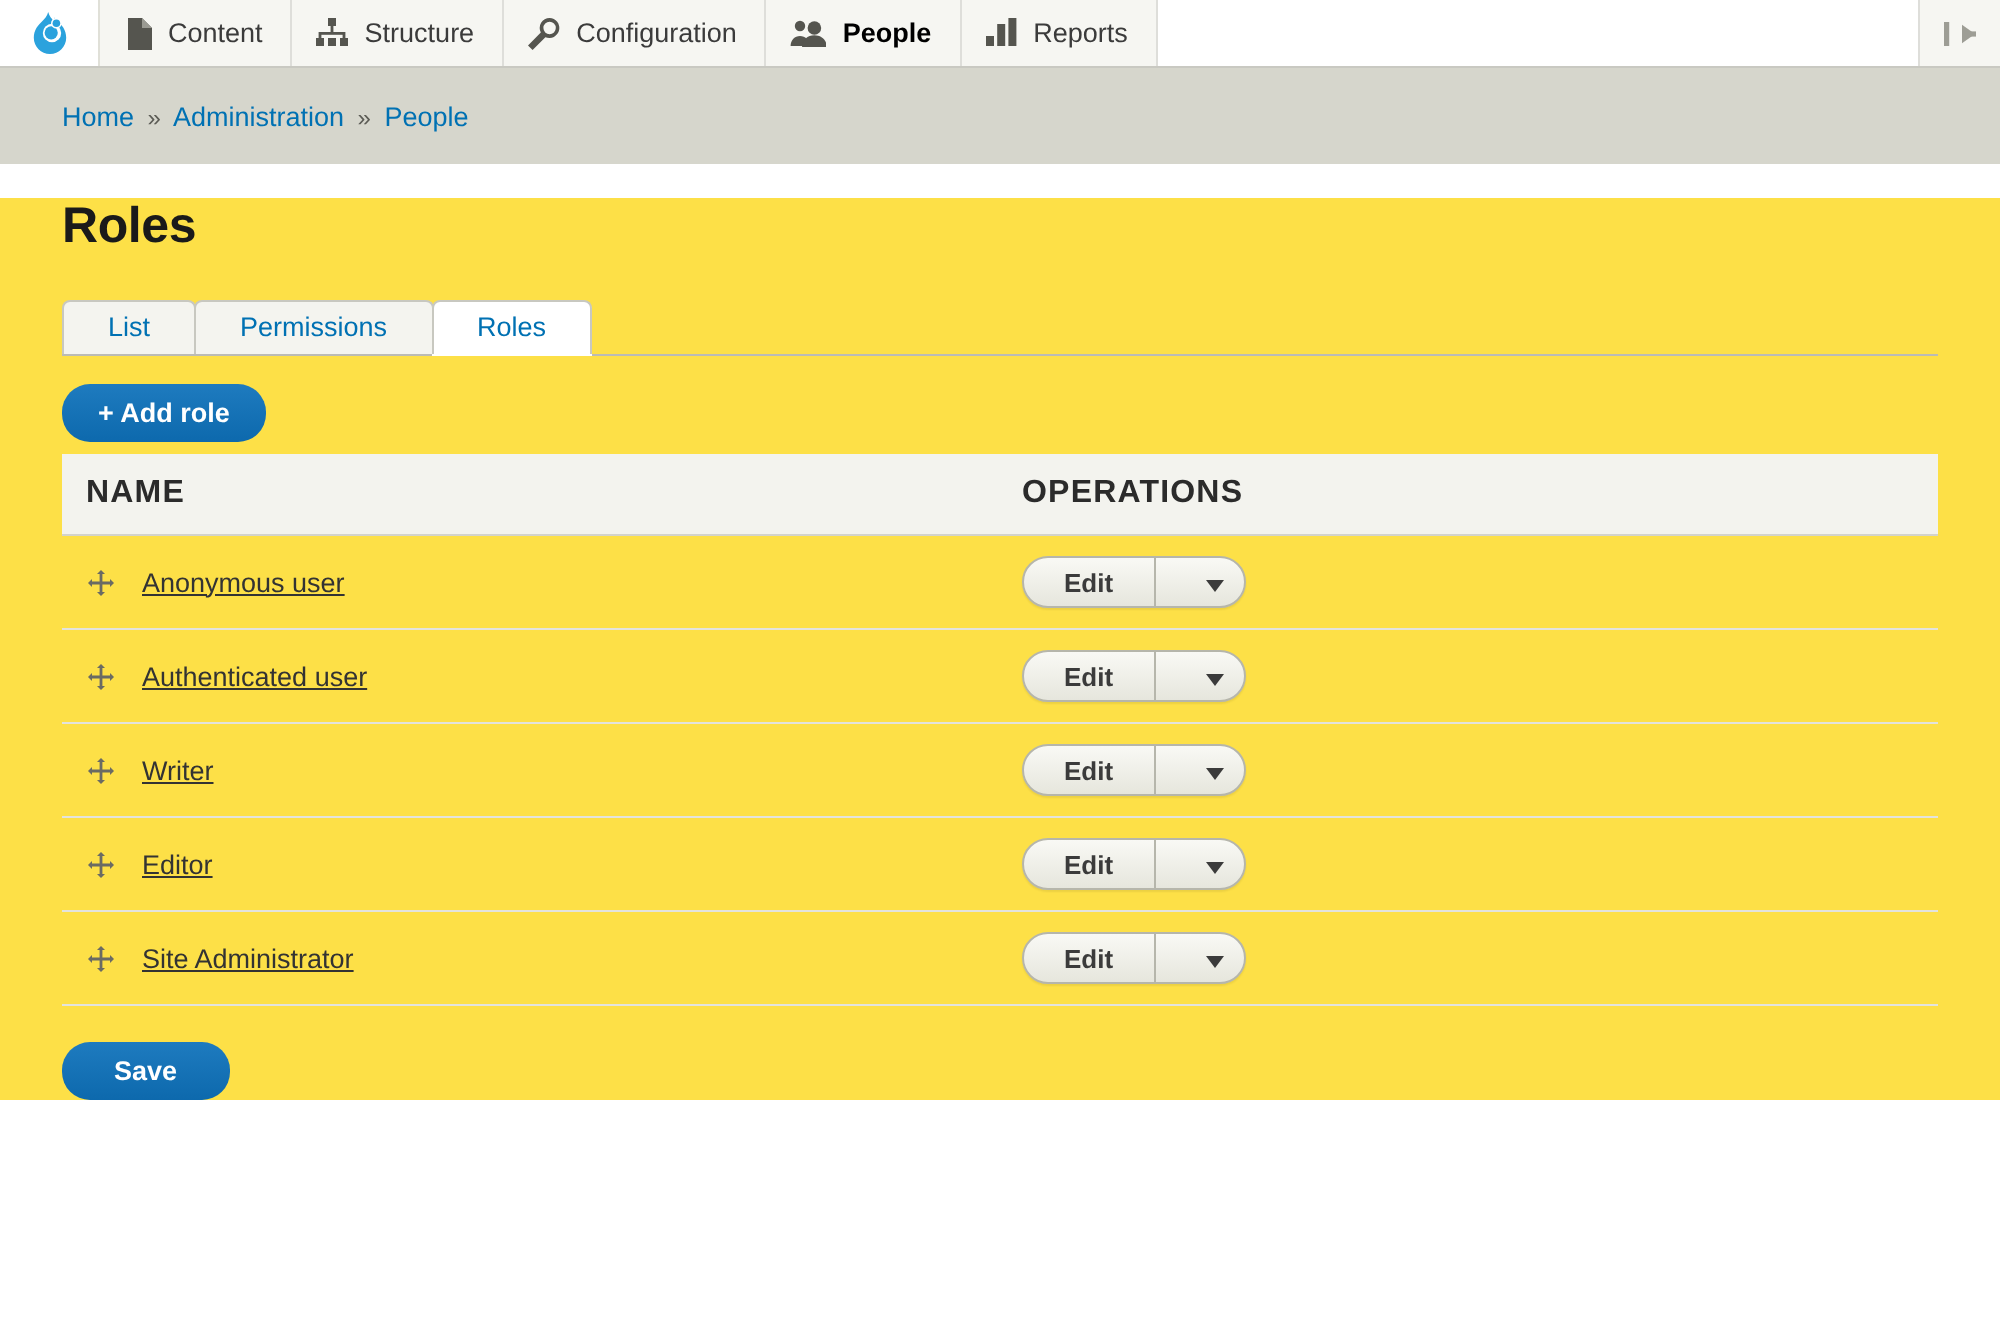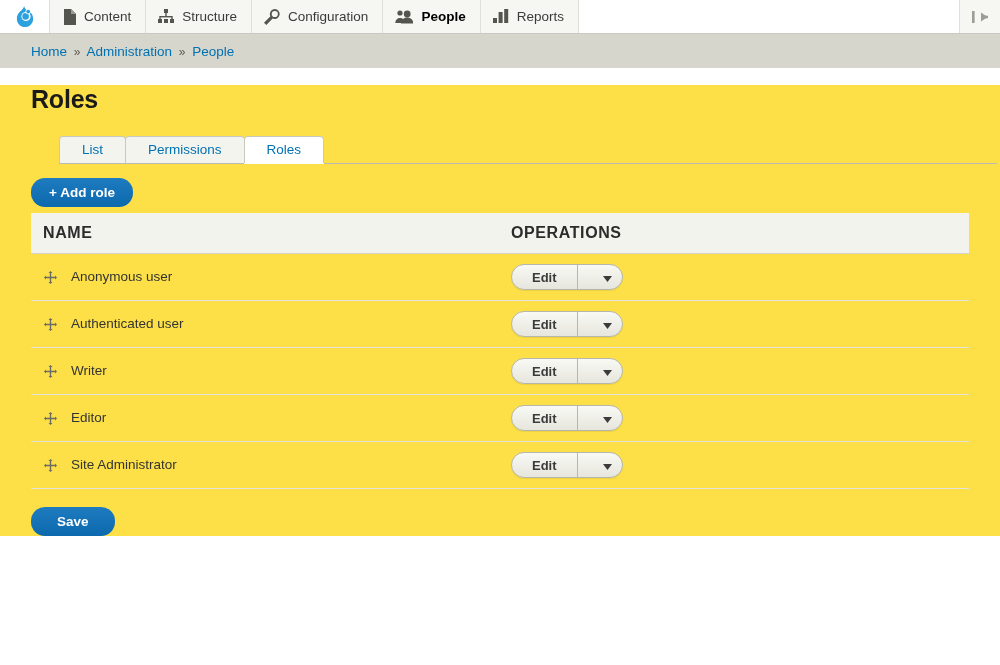--- a/index.html
+++ b/index.html
@@ -54,21 +54,21 @@
     align-items: center;
     justify-content: center;
     background: #f6f6f2;
     cursor: pointer;
   }
   .ticon { display: inline-flex; align-items: center; justify-content: center; }
 
   
   .breadcrumb-band {
     background: #d6d6cc;
-    height: 34px;
+    height: 48px;
     display: flex;
     align-items: center;
     padding: 0 0 0 31px;
   }
   .breadcrumb { font-size: 13.5px; color: #3a3a3a; }
   .breadcrumb a {
     color: #0071b3;
     text-decoration: none;
     cursor: pointer;
   }
@@ -86,21 +86,20 @@
 
   
   .tabs {
     margin-top: 22px;
     display: flex;
     align-items: flex-start;
     border-bottom: 1px solid #bbbbb5;
     width: 938px;
     height: 28px;
     position: relative;
-    margin-left: 28px;
   }
   .tab {
     border: 1px solid #c8c8c0;
     border-bottom: none;
     background: #f4f4ef;
     color: #0071b3;
     font-size: 13.5px;
     padding: 0 22px;
     height: 27px;
     line-height: 26px;
@@ -165,21 +164,21 @@
   }
   .roles-table th.col-name { width: 468px; }
   .roles-table td {
     border-bottom: 1px solid #e3e3dd;
     padding: 10px 10px 10px 12px;
     font-size: 13.5px;
     color: #333333;
     height: 47px;
     vertical-align: middle;
   }
-  .name-cell { display: flex; align-items: flex-start; gap: 14px; }
+  .name-cell { display: flex; align-items: flex-end; gap: 14px; text-decoration: underline; }
   .drag-handle {
     cursor: move;
     display: inline-flex;
     align-items: center;
     justify-content: center;
     width: 14px;
     height: 14px;
   }
   .role-label { line-height: 1; }
 

